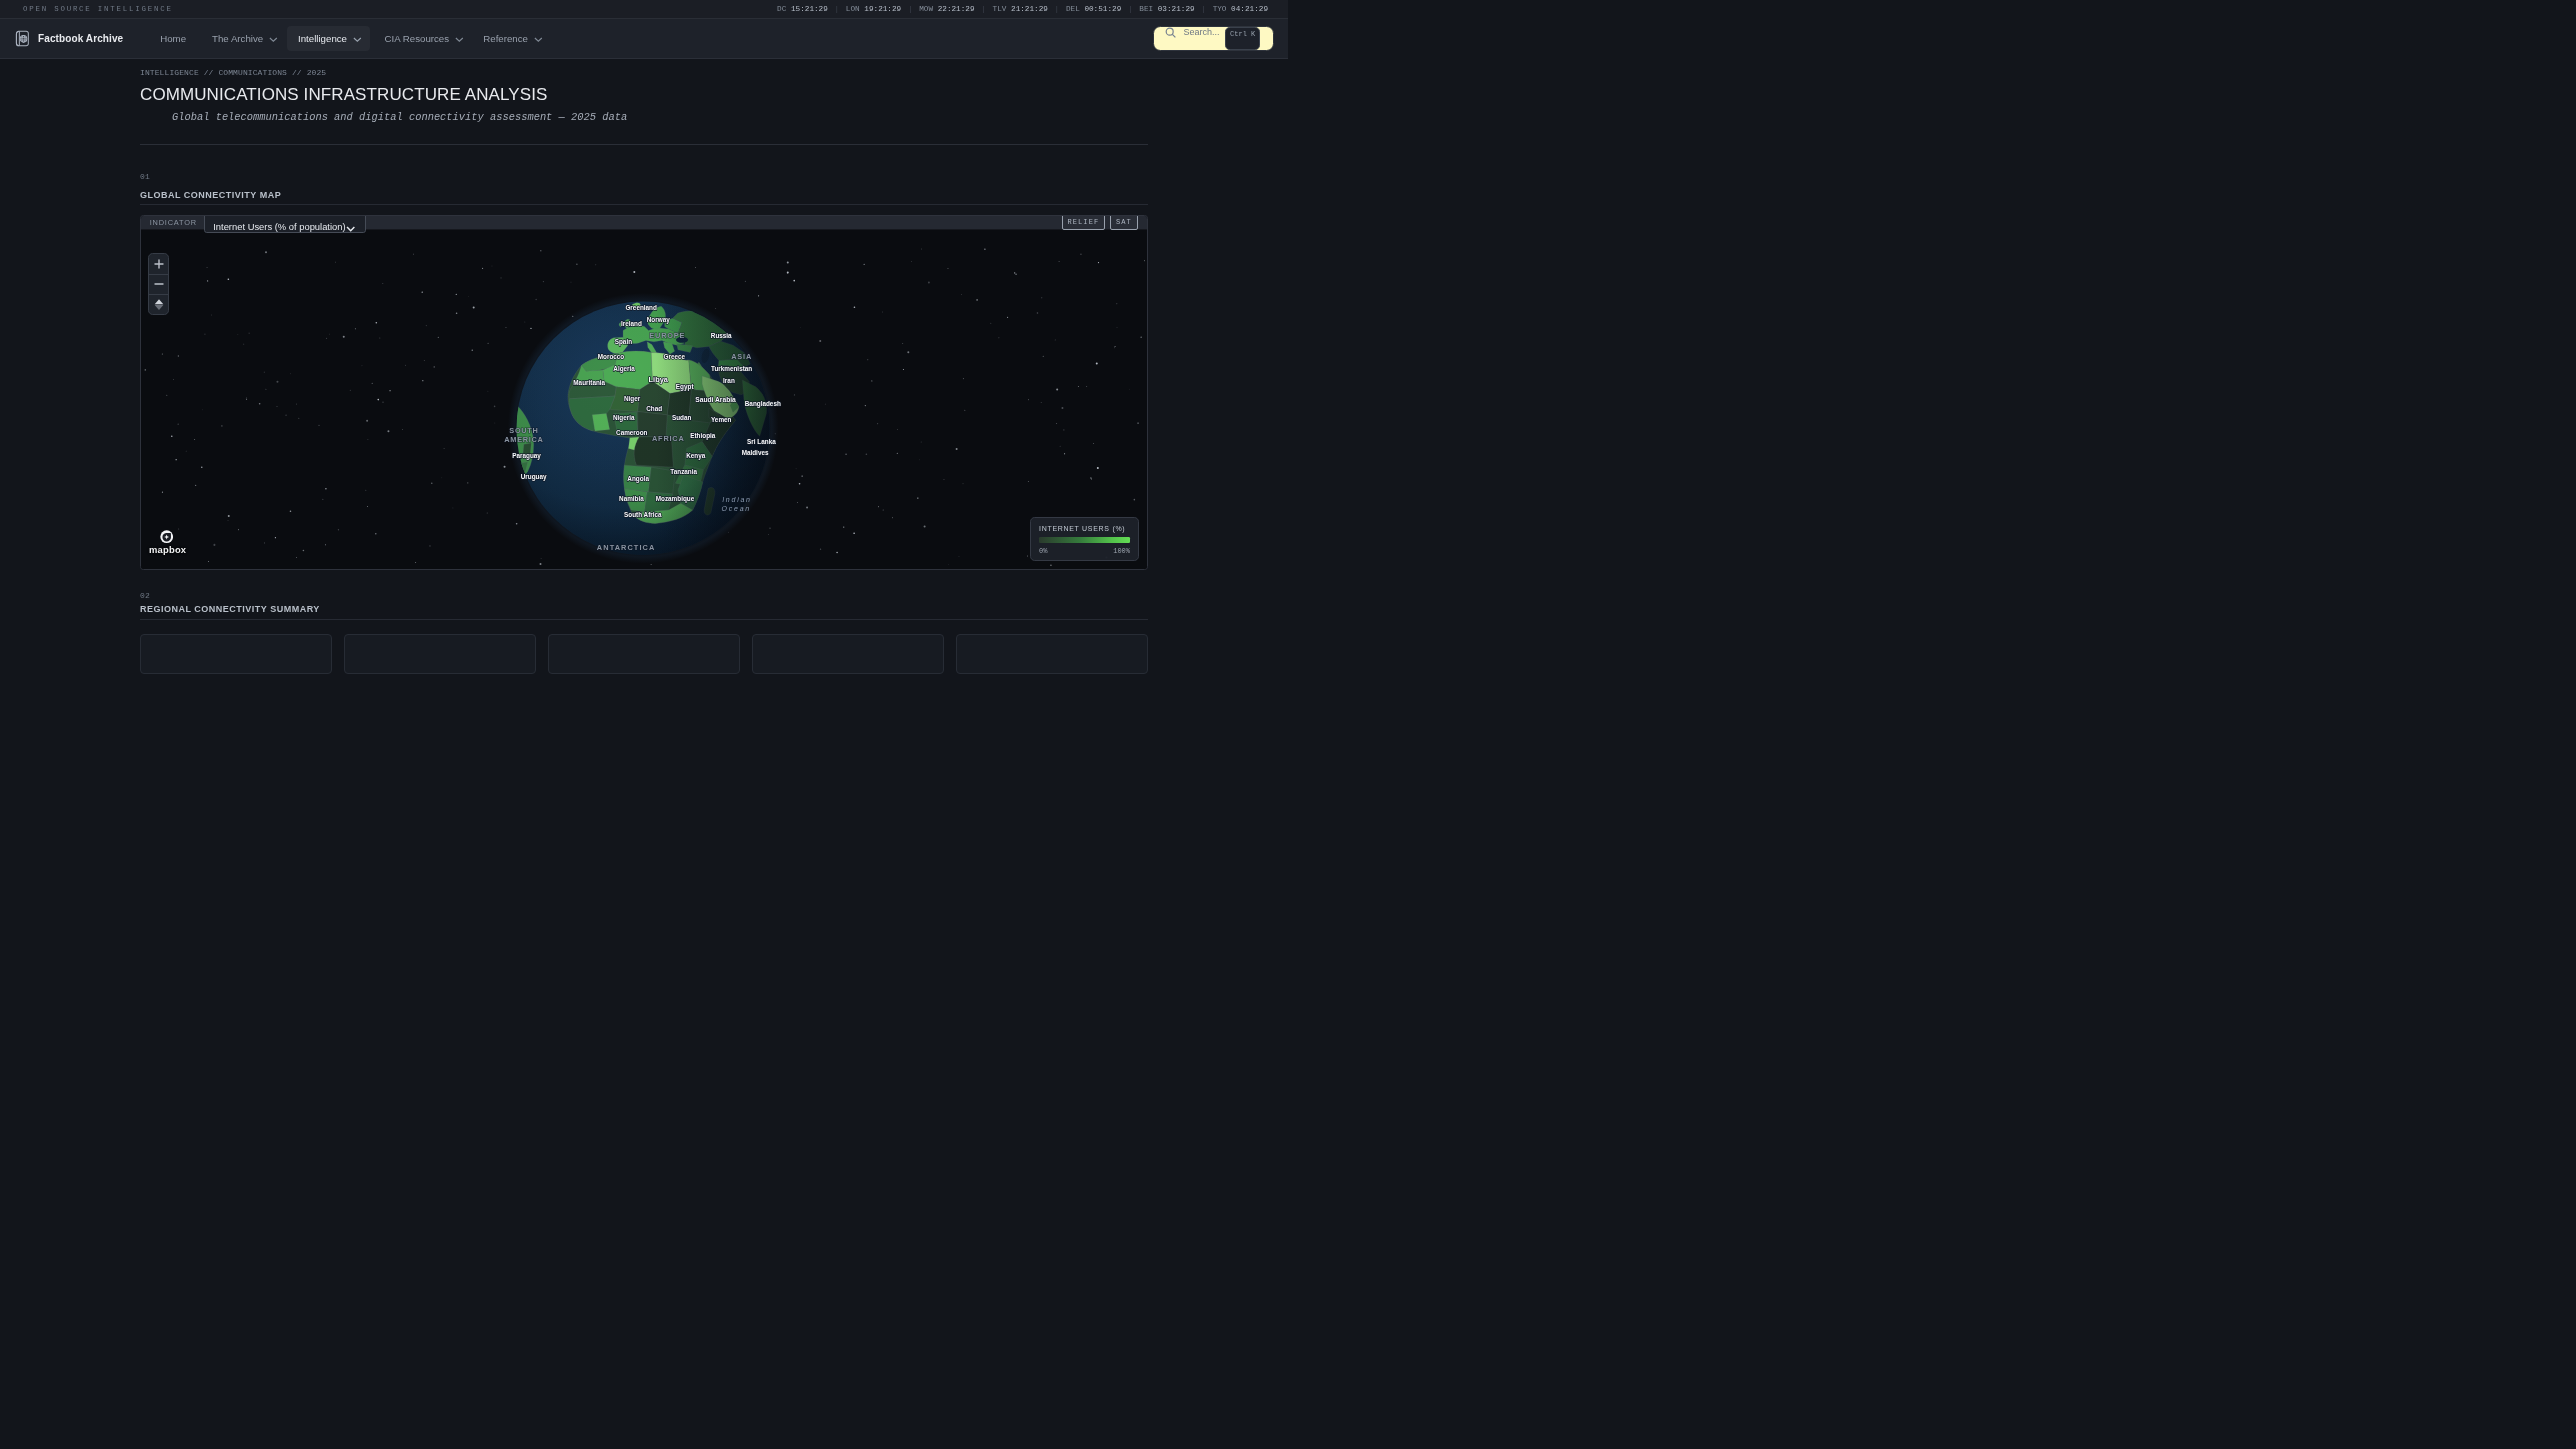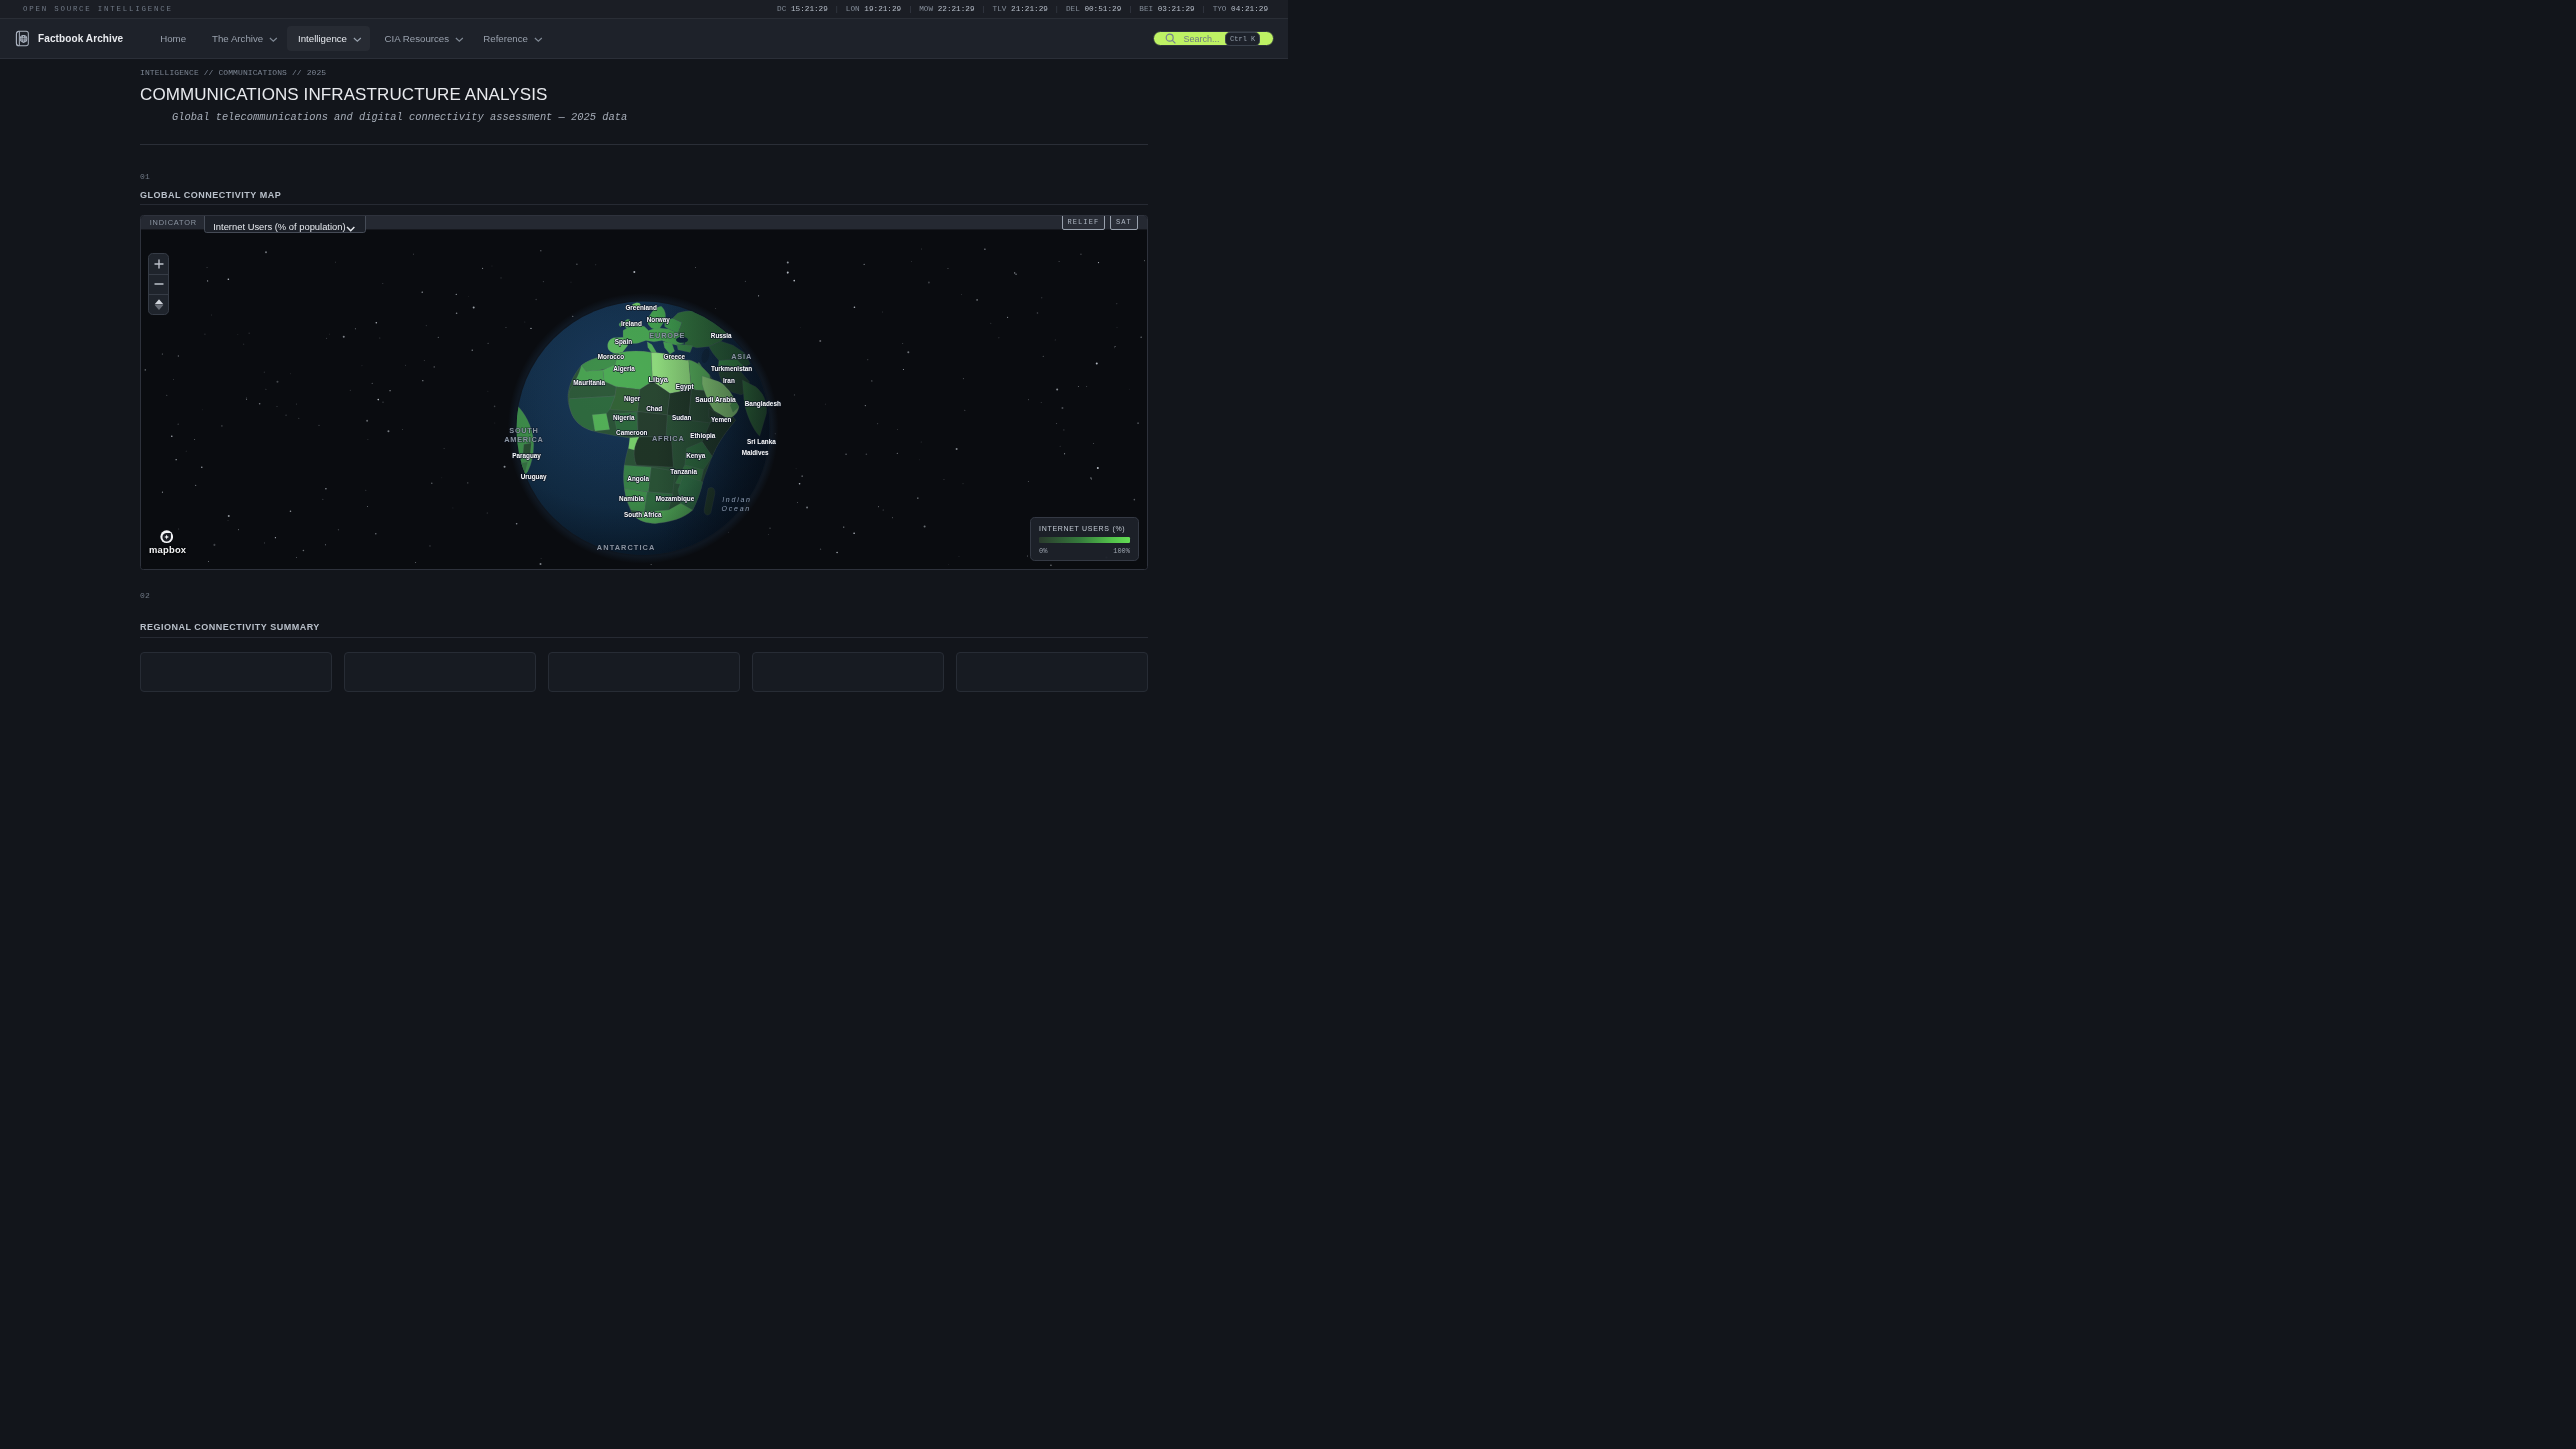--- a/index.html
+++ b/index.html
@@ -15,22 +15,22 @@
   .clocks .sep { color:#3c424c; margin:0 6.7px; }
 
   .nav { height:40px; background:#1e222a; border-bottom:0.7px solid #2b2f38;
     display:flex; align-items:center; padding:0 14px; }
   .logo-box { width:15.4px; height:17px; margin-right:8.7px; }
   .brand { font-size:10px; font-weight:bold; color:#e9ebef; letter-spacing:0.1px; }
   .navlinks { display:flex; align-items:center; margin-left:37px; }
   .navlink { font-size:9.7px; color:#99a1ad; display:flex; align-items:center; }
   .navlink .chev { margin-left:6px; margin-top:2px; }
   .navlink.active { background:#272b33; border-radius:4px; color:#e6e9ee; padding:7.4px 8px 7.4px 10.7px; }
-  .search { margin-left:auto; width:121px; height:15px; background:#bef264; border:0.7px solid #2e333c;
-    border-radius:7.4px; display:flex; align-items:center; padding:0 12.7px 0 10.7px; }
+  .search { margin-left:auto; width:121px; height:25px; background:#fef9c3; border:0.7px solid #2e333c;
+    border-radius:7.4px; display:flex; padding:0 12.7px 0 10.7px; }
   .search .ph { color:#6e7885; font-size:9px; margin-left:7.4px; }
   .kbd { margin-left:auto; font-family:"Liberation Mono", monospace; font-size:7px; color:#98a2ae;
     border:0.7px solid #3a414c; background:#1d212a; border-radius:4.7px; padding:2px 4px; white-space:nowrap; }
 
   .container { width:1008px; margin:0 auto; position:relative; }
 
   .crumbs { padding-top:28px; margin-left:14.8px; font-size:8.4px; color:#5c6574; }
   .crumbs a { color:#8b9cb4; text-decoration:none; }
   .crumbs .cur { color:#c6ccd5; }
   .crumbs .sl { margin:0 5.4px; color:#4a5260; }
@@ -617,21 +617,21 @@
           <circle cx="10.5" cy="10.5" r="10" fill="#f3f4f6"></circle>
           <path d="M10.8 4.6 L16.2 4.7 a0.9 0.9 0 0 1 0.9 0.9 L17.2 11.3 A6.7 6.7 0 1 1 10.8 4.6 Z" fill="#1a1d24"></path>
           <path d="M10.4 7.2 l1.05 2.75 2.75 1.05 -2.75 1.05 -1.05 2.75 -1.05 -2.75 -2.75 -1.05 2.75 -1.05 Z" fill="#f3f4f6"></path>
         </svg>
         <span class="word">mapbox</span>
       </div>
     </div>
   </div>
 
   <div class="secnum" style="margin-top:21.5px;">02</div>
-  <div class="sectitle" style="margin-top:22px;">REGIONAL CONNECTIVITY SUMMARY</div>
+  <div class="sectitle" style="margin-top:4px;">REGIONAL CONNECTIVITY SUMMARY</div>
   <div class="hr2" style="margin-top:2.7px;"></div>
   <div class="cards">
     <div class="card"></div>
       <div class="card"></div>
       <div class="card"></div>
       <div class="card"></div>
       <div class="card"></div>
   </div>
 </div>
 

